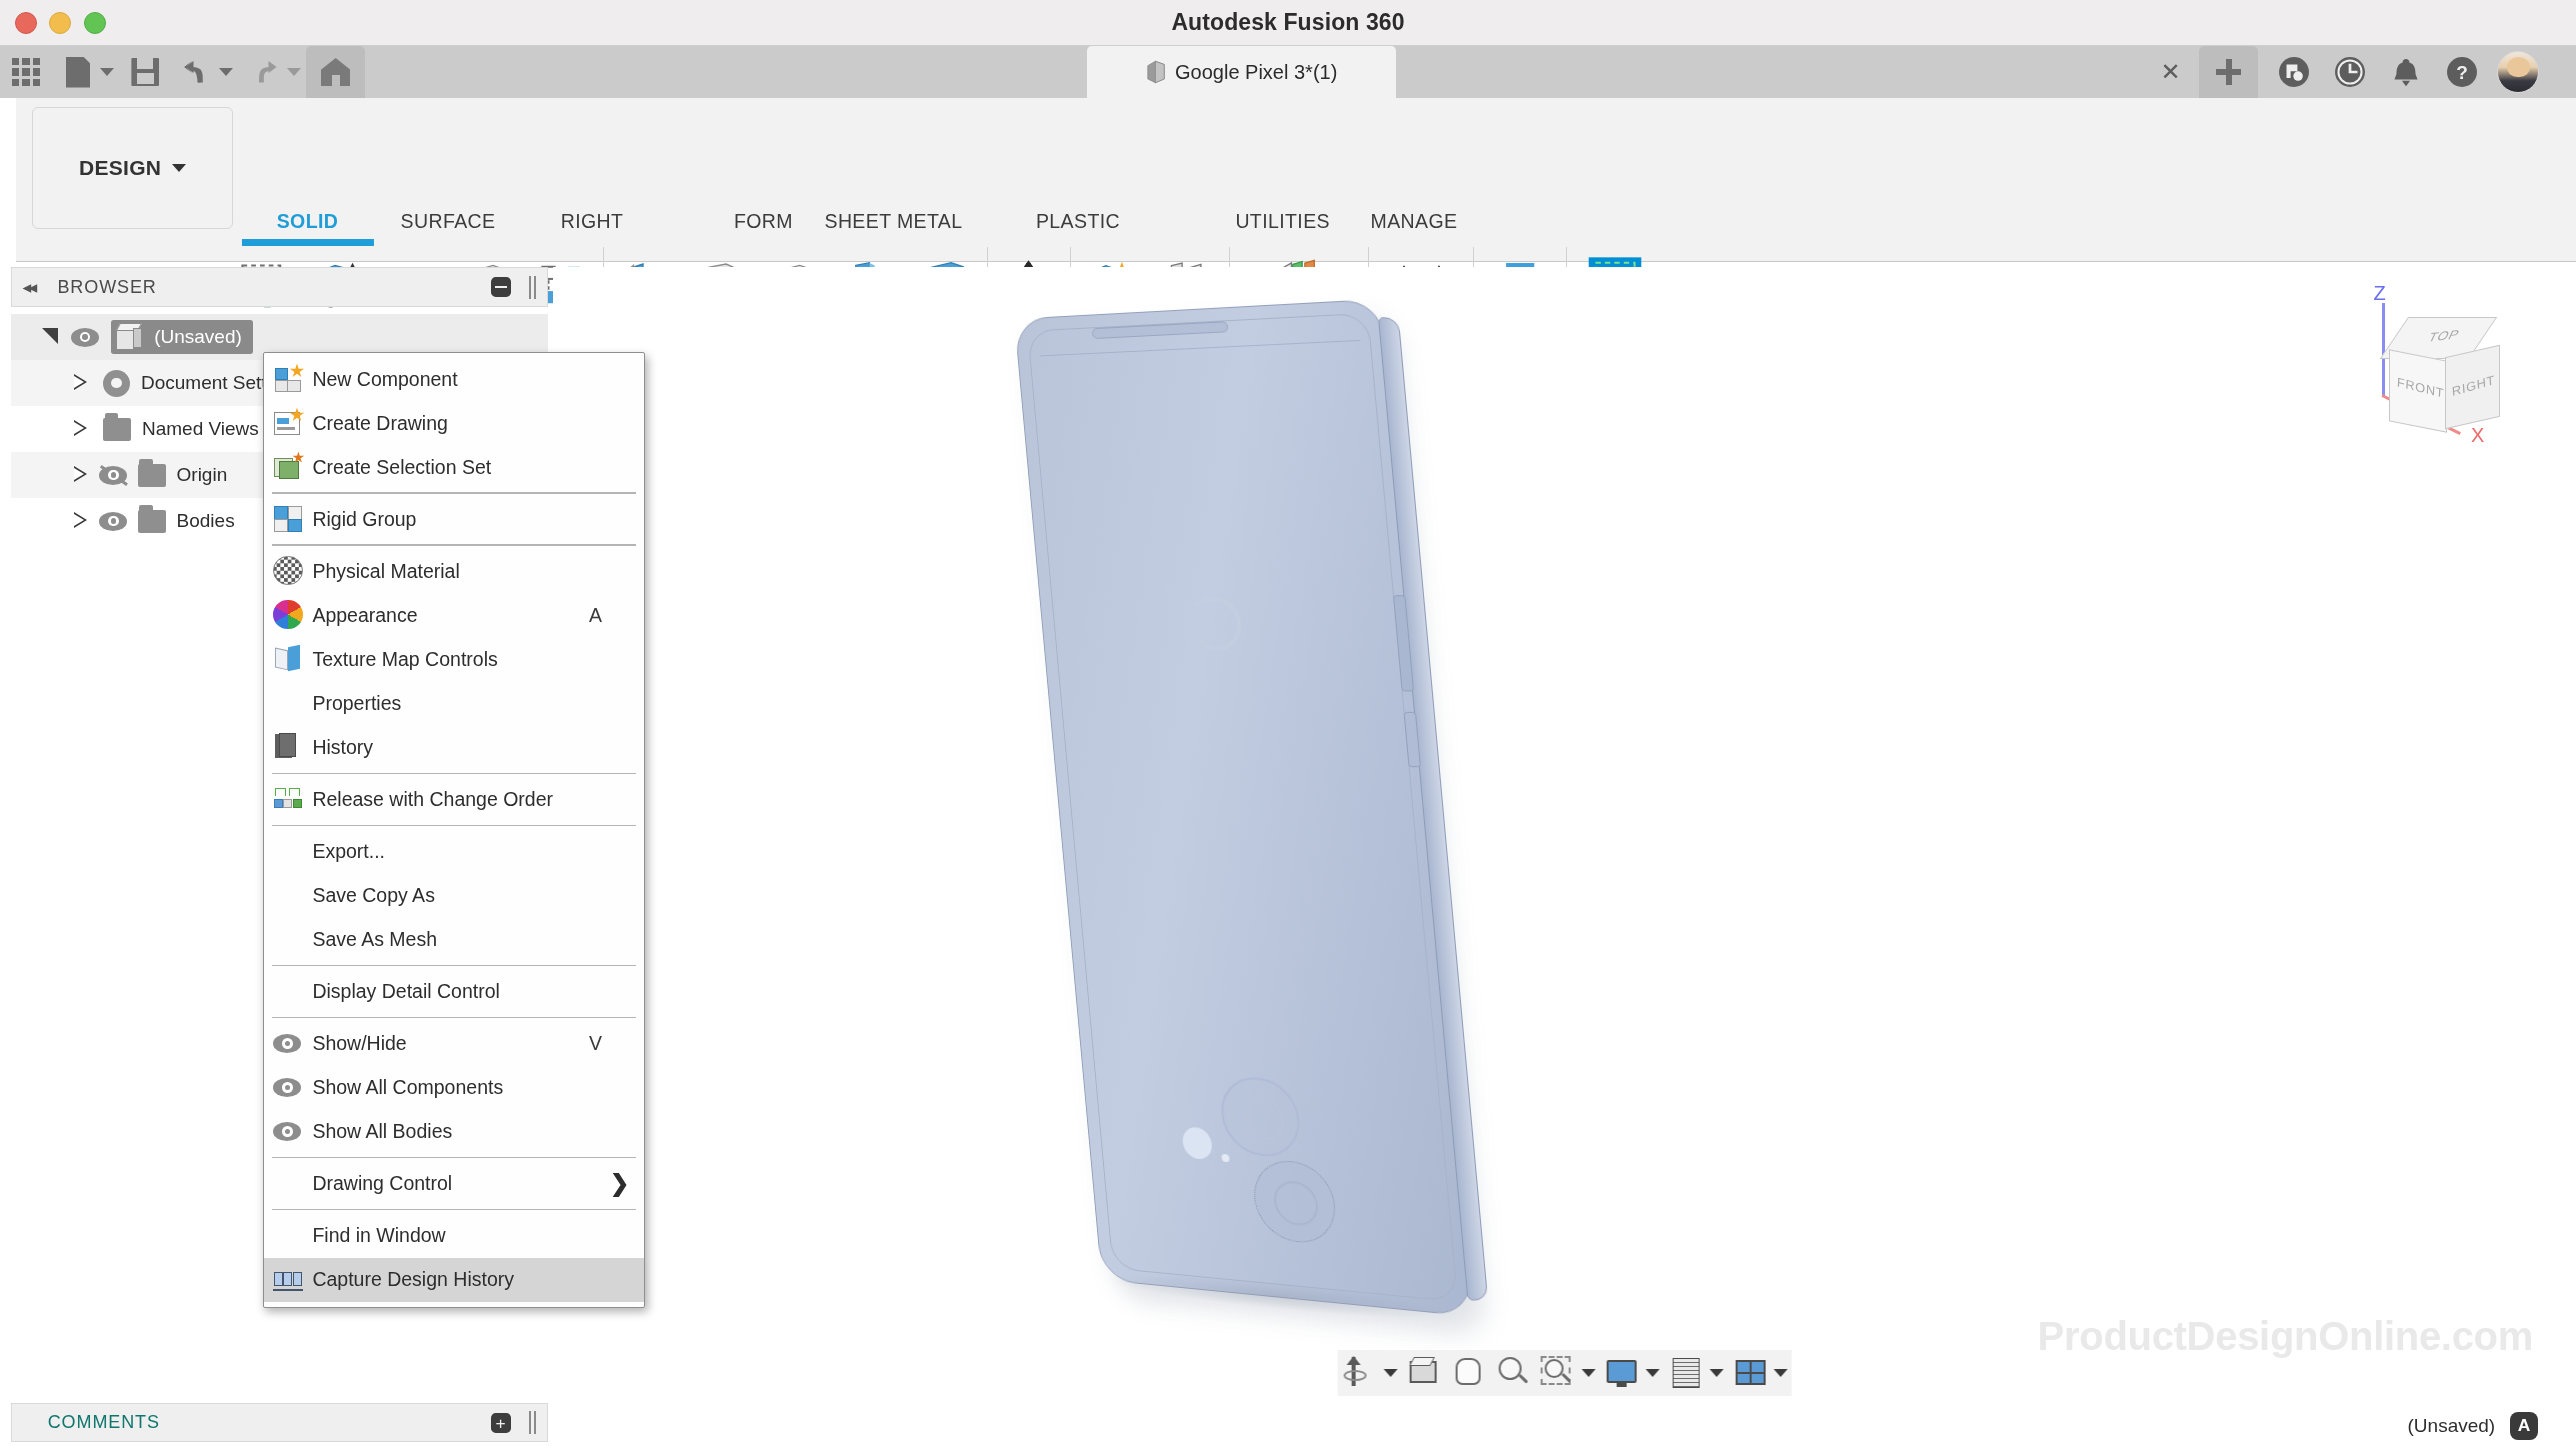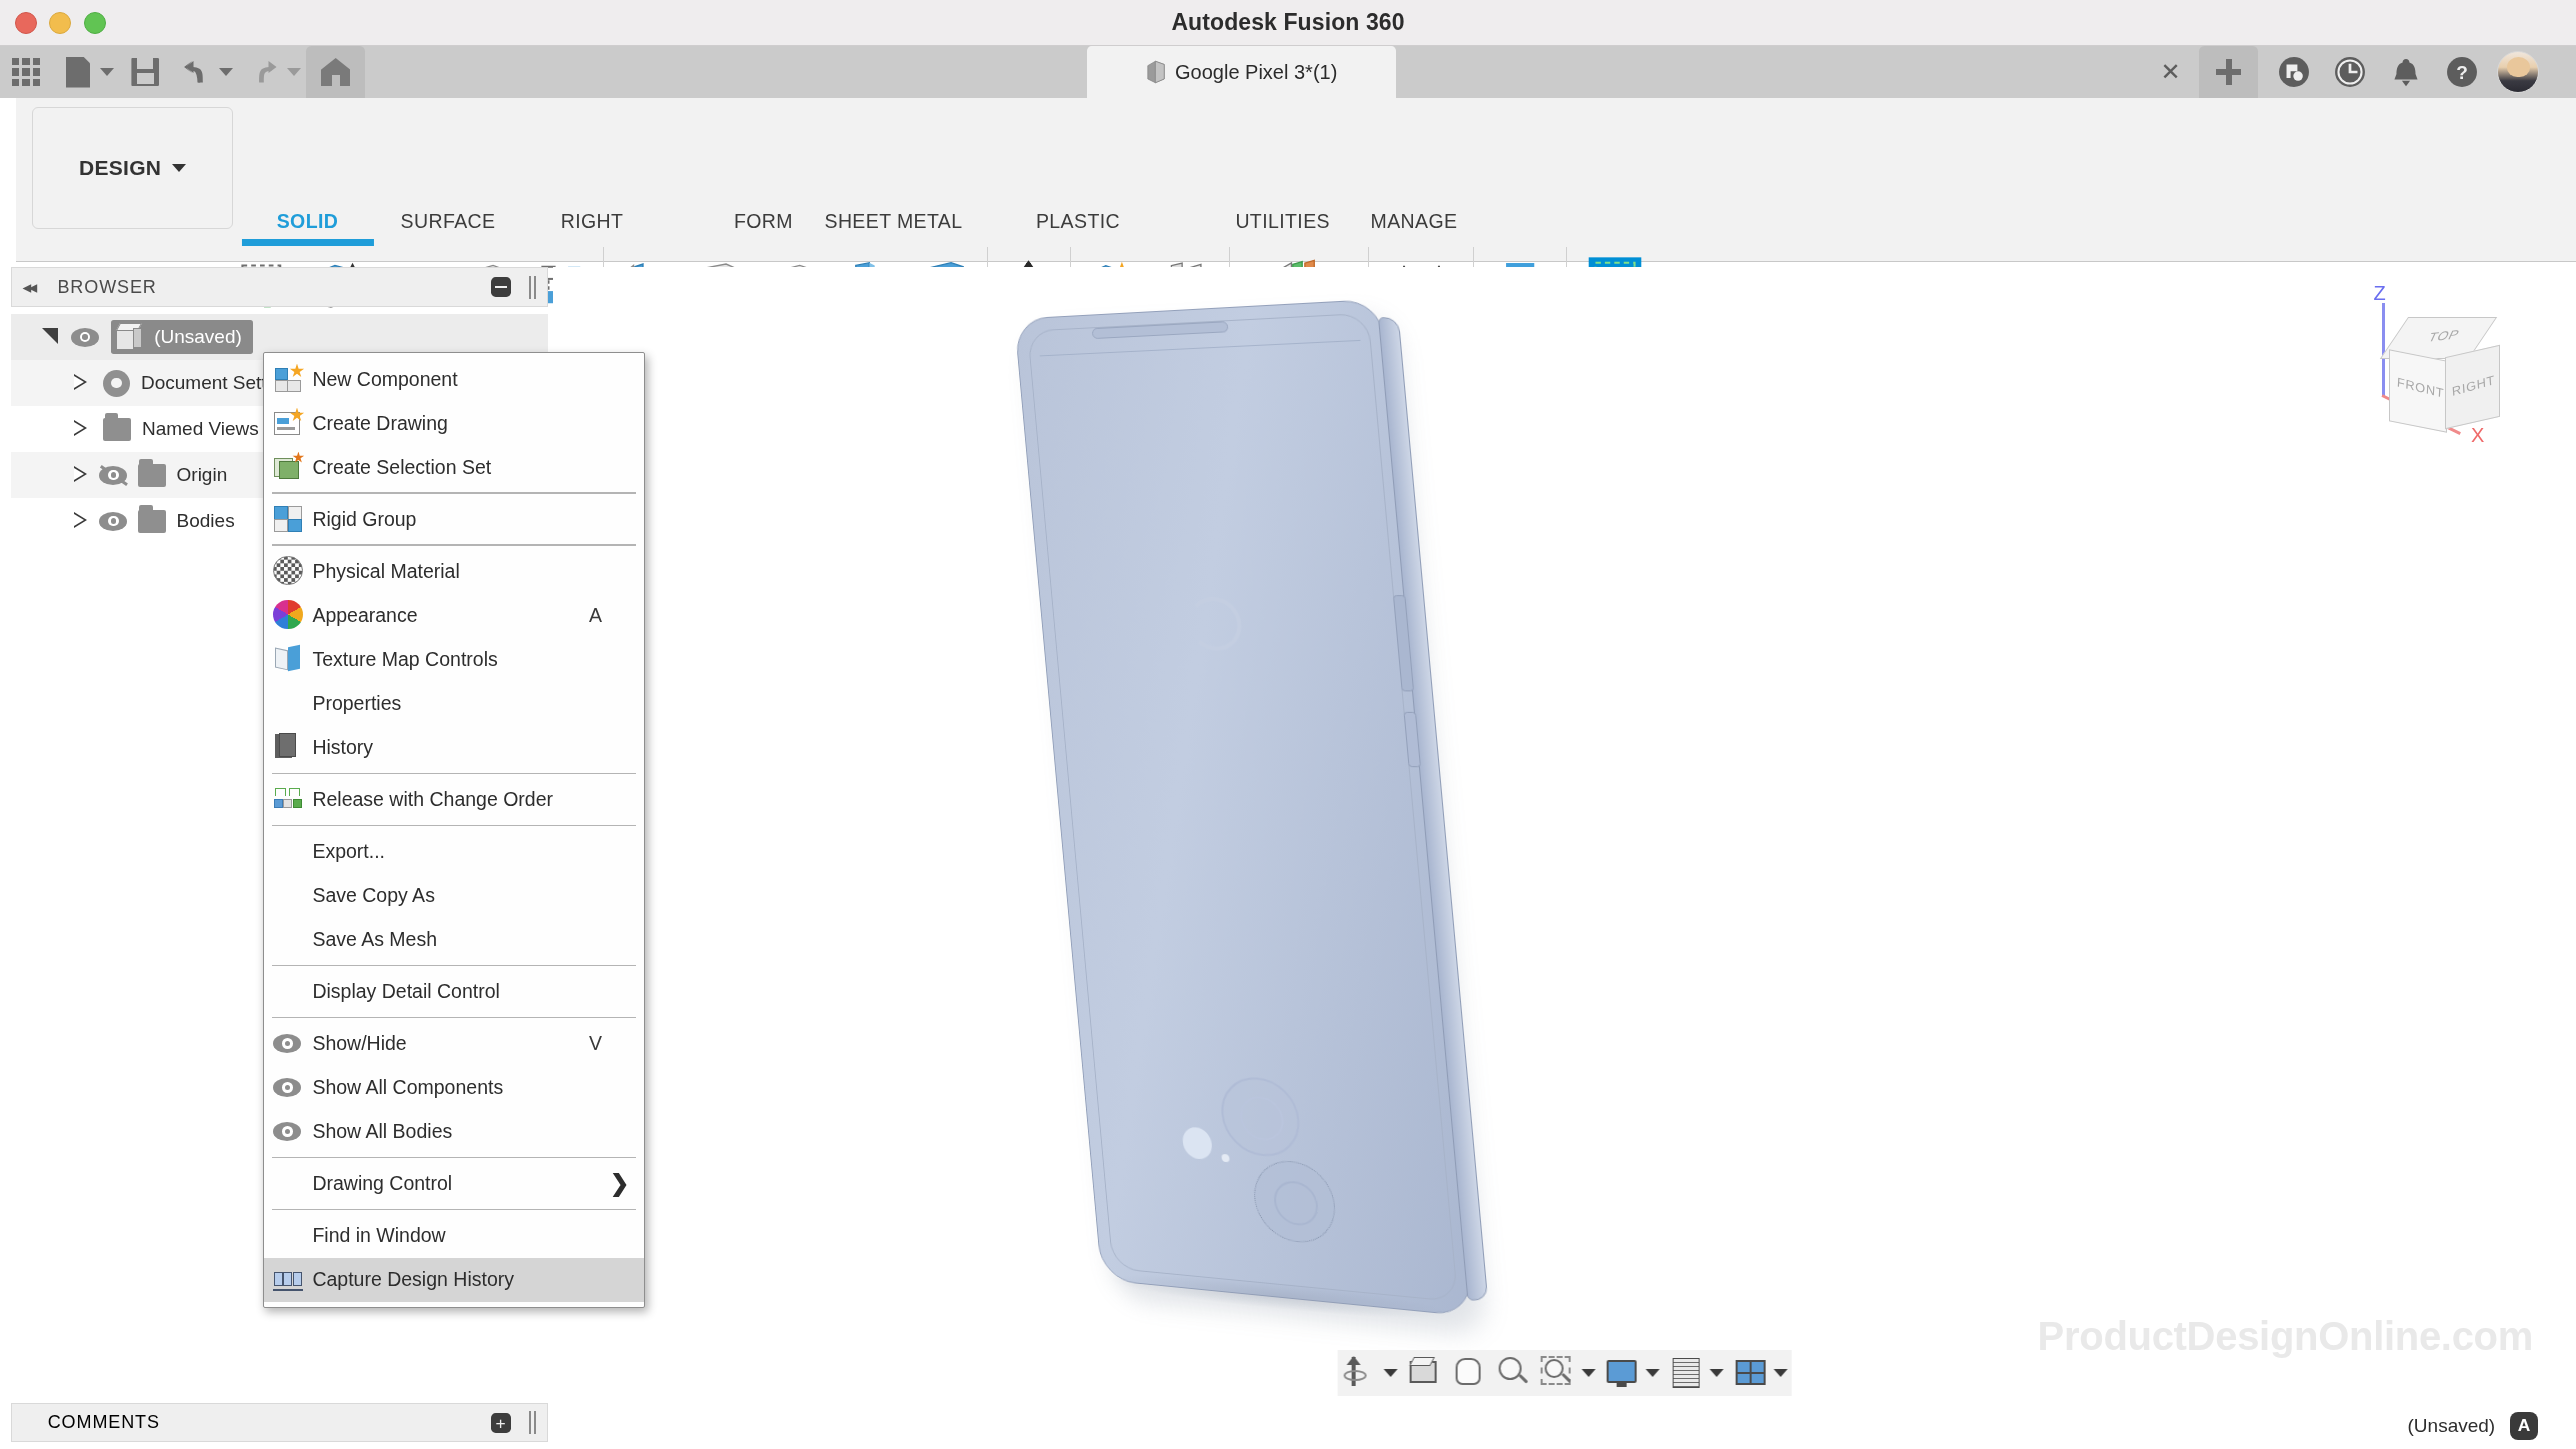--- a/index.html
+++ b/index.html
@@ -272,21 +272,21 @@
   .nic .orbit-arrow { position:absolute; left: 4px; top: 0; width: 0;height:0; border-left:7.4px solid transparent;border-right:7.4px solid transparent;border-bottom:9.4px solid #5a5a5a;}
   .nic .orbit-ring { position:absolute; left: 1.3px; top: 14.8px; width: 23px; height: 10.7px; border:2px solid #8a8a8a; border-radius: 50%;}
   .nic .look { position:absolute; left: 2.7px; top: 5.4px; width: 27px; height: 21.5px; background:#d9d9d9; border:2px solid #5a5a5a;}
   .nic .look::before { content:""; position:absolute; left:0; top:-6px; width: 19px; height: 6.7px; background:#f4f4f4; border:1.3px solid #5a5a5a; transform: skewX(-28deg);}
 
   
   .comments {
     position: absolute; left: 10.7px; bottom: 6.7px; width: 537px; height: 39px;
     background: #efefef; border: 0.7px solid #d9d9d9; display:flex; align-items:center;
   }
-  .cm-title { margin-left: 36px; font-size: 18px; color: #000000; letter-spacing: 0.9px;}
+  .cm-title { margin-left: 36px; font-size: 18px; color: #0f766e; letter-spacing: 0.9px;}
   .cm-plus { position:absolute; right: 36px; width: 20px; height: 20px; border-radius: 4.7px; background:#3d3d3d; display:flex;align-items:center;justify-content:center; color:#efefef; font-size:17.4px; line-height:0;}
   .cm-grip { position:absolute; right: 10.7px; width: 6.7px; height: 23px; border-left: 2px solid #8a8a8a; border-right: 2px solid #8a8a8a;}
 
   
   .watermark { position: absolute; right: 43px; bottom: 42px; font-size: 40px; font-weight: bold; color: #e9e9e9; letter-spacing: -0.3px;}
   .statusline { position: absolute; right: 38px; bottom: 9.4px; display:flex; align-items:center; gap: 14.8px;}
   .status-txt { font-size: 19px; color: #2e2e2e;}
   .adsk { width: 28px; height: 28px; border-radius: 8px; background: #3a3a3a; display:flex; align-items:center; justify-content:center; color:#fff; font-size:17.4px; font-weight:bold;}
 
   

